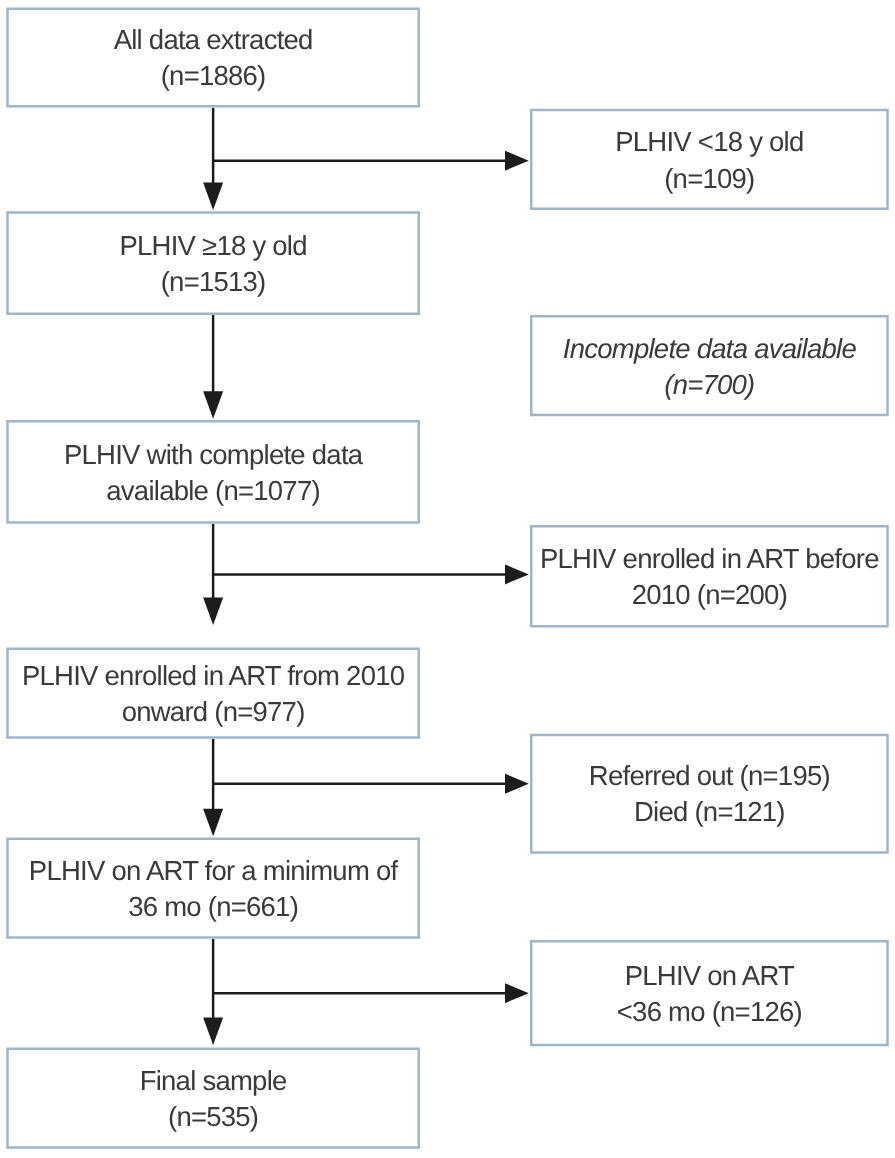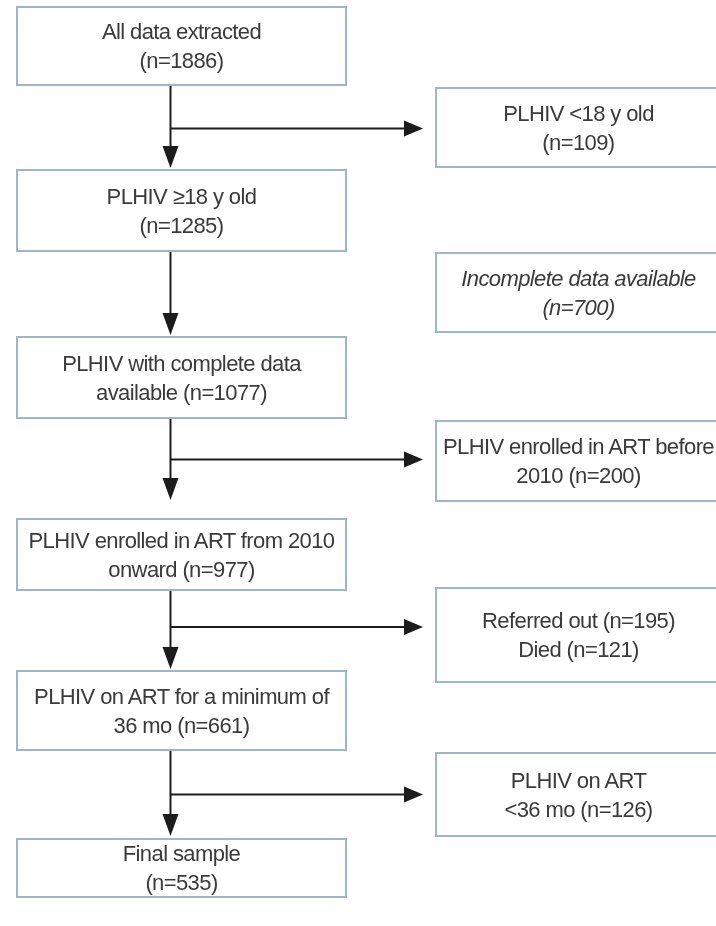--- a/index.html
+++ b/index.html
@@ -40,21 +40,20 @@
     border: 2px solid var(--box-border);
     color: var(--text);
     display: flex;
     align-items: center;
     justify-content: center;
     text-align: center;
     white-space: pre-line;
     font-size: 22px;
     line-height: 29px;
     letter-spacing: -0.6px;
-    margin-left: 11px;
   }
   .box.main { left: 5px;   width: 331px; }
   .box.side { left: 424px; width: 287px; }
 </style>
 </head>
 <body>
 
 <div class="canvas">
 
   <svg class="connectors" viewBox="0 0 716 926" xmlns="http://www.w3.org/2000/svg">
@@ -97,28 +96,28 @@
     </g>
     <g>
       <line x1="170.5" y1="794.5" x2="406" y2="794.5"></line>
       <polygon points="404,786.5 404,802.5 423,794.5"></polygon>
     </g>
   </svg>
 
   <div class="box main" style="top:6px;   height:80px;">All data extracted
 (n=1886)</div>
   <div class="box main" style="top:169px; height:83px;">PLHIV ≥18 y old
-(n=1285)</div>
+(n=1513)</div>
   <div class="box main" style="top:336px; height:83px;">PLHIV with complete data
 available (n=1077)</div>
   <div class="box main" style="top:518px; height:73px;">PLHIV enrolled in ART from 2010
 onward (n=977)</div>
   <div class="box main" style="top:670px; height:81px;">PLHIV on ART for a minimum of
 36 mo (n=661)</div>
-  <div class="box main" style="top:838px; height:60px;">Final sample
+  <div class="box main" style="top:838px; height:81px;">Final sample
 (n=535)</div>
 
   <div class="box side" style="top:87px;  height:81px;">PLHIV &lt;18 y old
 (n=109)</div>
   <div class="box side" style="top:252px; height:81px;font-style:italic;">Incomplete data available
 (n=700)</div>
   <div class="box side" style="top:420px; height:82px;text-align:center;">PLHIV enrolled in ART before
 2010 (n=200)</div>
   <div class="box side" style="top:587px; height:96px;">Referred out (n=195)
 Died (n=121)</div>

